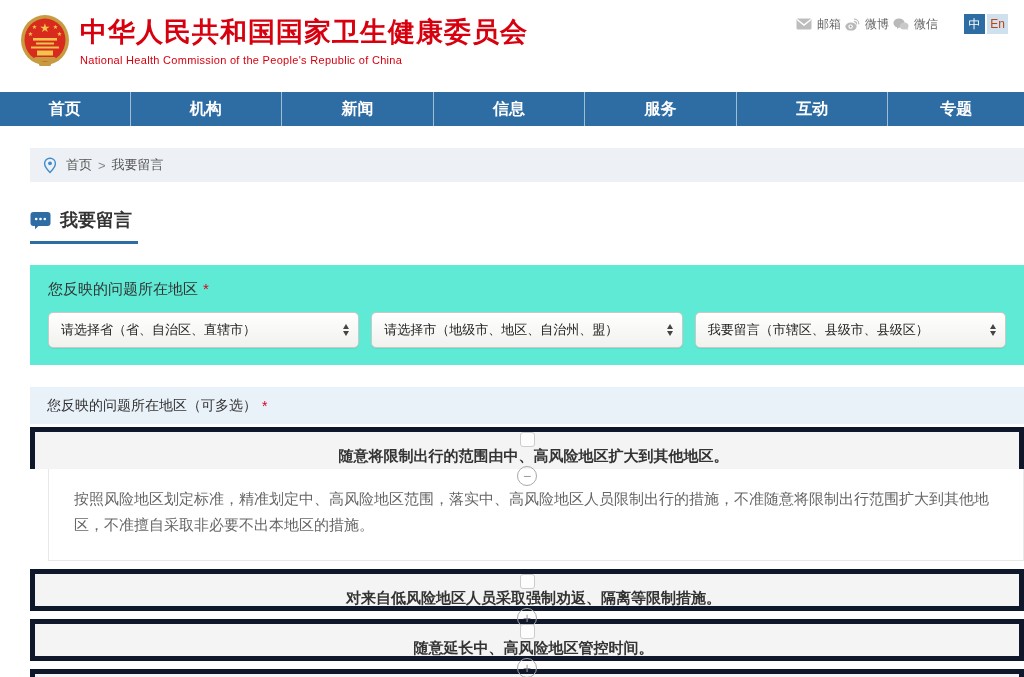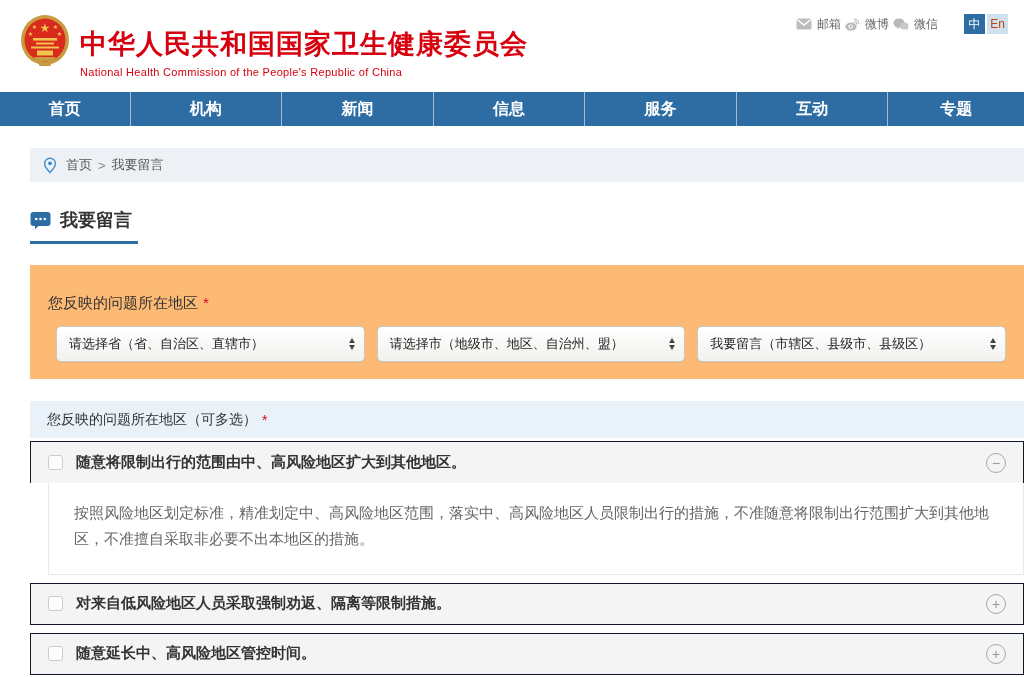--- a/index.html
+++ b/index.html
@@ -7,21 +7,21 @@
   body {
     width:1024px; height:677px; overflow:hidden;
     font-family:"Liberation Sans","DejaVu Sans",sans-serif;
     color:#333;
   }
   .viewport { width:1024px; height:677px; overflow:hidden; position:relative; background:#fff; }
 
   
   .top-header { height:92px; display:flex; align-items:flex-start; padding:12px 16px 0 20px; }
   .emblem { width:50px; height:54px; margin-top:2px; flex:0 0 auto; }
-  .brand-text { margin-left:10px; margin-top:16px; }
+  .brand-text { margin-left:10px; margin-top:4px; }
   .brand-cn { font-size:27px; font-weight:bold; color:#d7000f; letter-spacing:1px; line-height:1.25; }
   .brand-en { font-size:11px; font-weight:normal; color:#d7000f; letter-spacing:.3px; margin-top:4px; }
   .top-links { margin-left:auto; display:flex; align-items:center; margin-top:2px; }
   .quick-link { display:flex; align-items:center; gap:5px; font-size:12px; color:#666; margin-left:4px; cursor:pointer; }
   .q-icon { display:inline-block; line-height:0; }
   .lang-group { display:flex; margin-left:26px; gap:2px; }
   .lang-btn { width:21px; height:20px; display:flex; align-items:center; justify-content:center; font-size:12px; cursor:pointer; }
   .lang-zh { background:#2e6da4; color:#fff; }
   .lang-en { background:#cfe0ee; color:#c2410c; }
 
@@ -39,38 +39,38 @@
   .crumb-home { cursor:pointer; }
   .crumb-sep { margin:0 6px; color:#888; }
 
   
   .title-wrap { margin:26px 0 0 30px; display:inline-flex; align-items:center; gap:9px;
                 padding:0 6px 9px 0; border-bottom:3px solid #2e6da4; }
   .page-title { font-size:18px; font-weight:bold; color:#333; }
   .chat-icon { line-height:0; }
 
   
-  .region-panel { margin:21px 0 0 30px; width:994px; background:#fdba74; padding:29px 18px 17px; }
+  .region-panel { margin:21px 0 0 30px; width:994px; background:#5eead4; padding:15px 18px 17px; }
   .form-label { font-size:15px; color:#333; }
   .req { color:#d9001b; margin-left:5px; }
-  .selects-row { display:flex; gap:12px; margin-top:13px;margin-left:8px; }
+  .selects-row { display:flex; gap:12px; margin-top:13px; }
   .select-box { flex:1; height:36px; background:linear-gradient(#ffffff,#f1f1ee); border:1px solid #c9c9c6;
                 border-radius:5px; display:flex; align-items:center; padding:0 9px 0 12px;
                 font-size:13px; color:#222; cursor:pointer; box-shadow:0 1px 1px rgba(0,0,0,.06); }
   .select-label { flex:1; white-space:nowrap; overflow:hidden; }
   .stepper { display:flex; flex-direction:column; align-items:center; gap:2px; }
   .tri-up { width:0; height:0; border-left:3.5px solid transparent; border-right:3.5px solid transparent; border-bottom:5px solid #444; }
   .tri-down { width:0; height:0; border-left:3.5px solid transparent; border-right:3.5px solid transparent; border-top:5px solid #444; }
 
   
   .category-section { margin:22px 0 0 30px; width:994px; }
   .cat-header { background:#e9f1f9; height:37px; display:flex; align-items:center; padding-left:17px; font-size:14px; color:#333; }
   .cat-list { margin-top:3px; }
-  .cat-row { height:42px; background:#f4f4f4; border:1px solid #0f172a; display:flex; align-items:center;
-             padding:0 17px; cursor:pointer; }
+  .cat-row { height:42px; background:#f4f4f4; border:5px solid #0f172a; display:flex; align-items:center;
+             padding:0 17px; cursor:pointer;flex-direction:column; }
   .cat-row + .cat-row, .cat-item + .cat-row, .cat-row + .cat-item { margin-top:8px; }
   .checkbox { width:15px; height:15px; background:#fdfdfd; border:1px solid #ccc; border-radius:3px; flex:0 0 auto; cursor:pointer; }
   .cat-title { flex:1; margin-left:13px; font-size:15px; font-weight:bold; color:#333; }
   .toggle { width:20px; height:20px; border:1px solid #a8a8a8; border-radius:50%; color:#999;
             display:flex; align-items:center; justify-content:center; font-size:14px; line-height:1; flex:0 0 auto; }
   .cat-item.expanded .cat-row { border-bottom:none; }
   .cat-detail { background:#fff; border:1px solid #e8e8e8; border-top:none; padding:17px 25px 21px;
                 font-size:15px; color:#666; line-height:1.75;margin-left:18px; }
 </style>
 </head>

